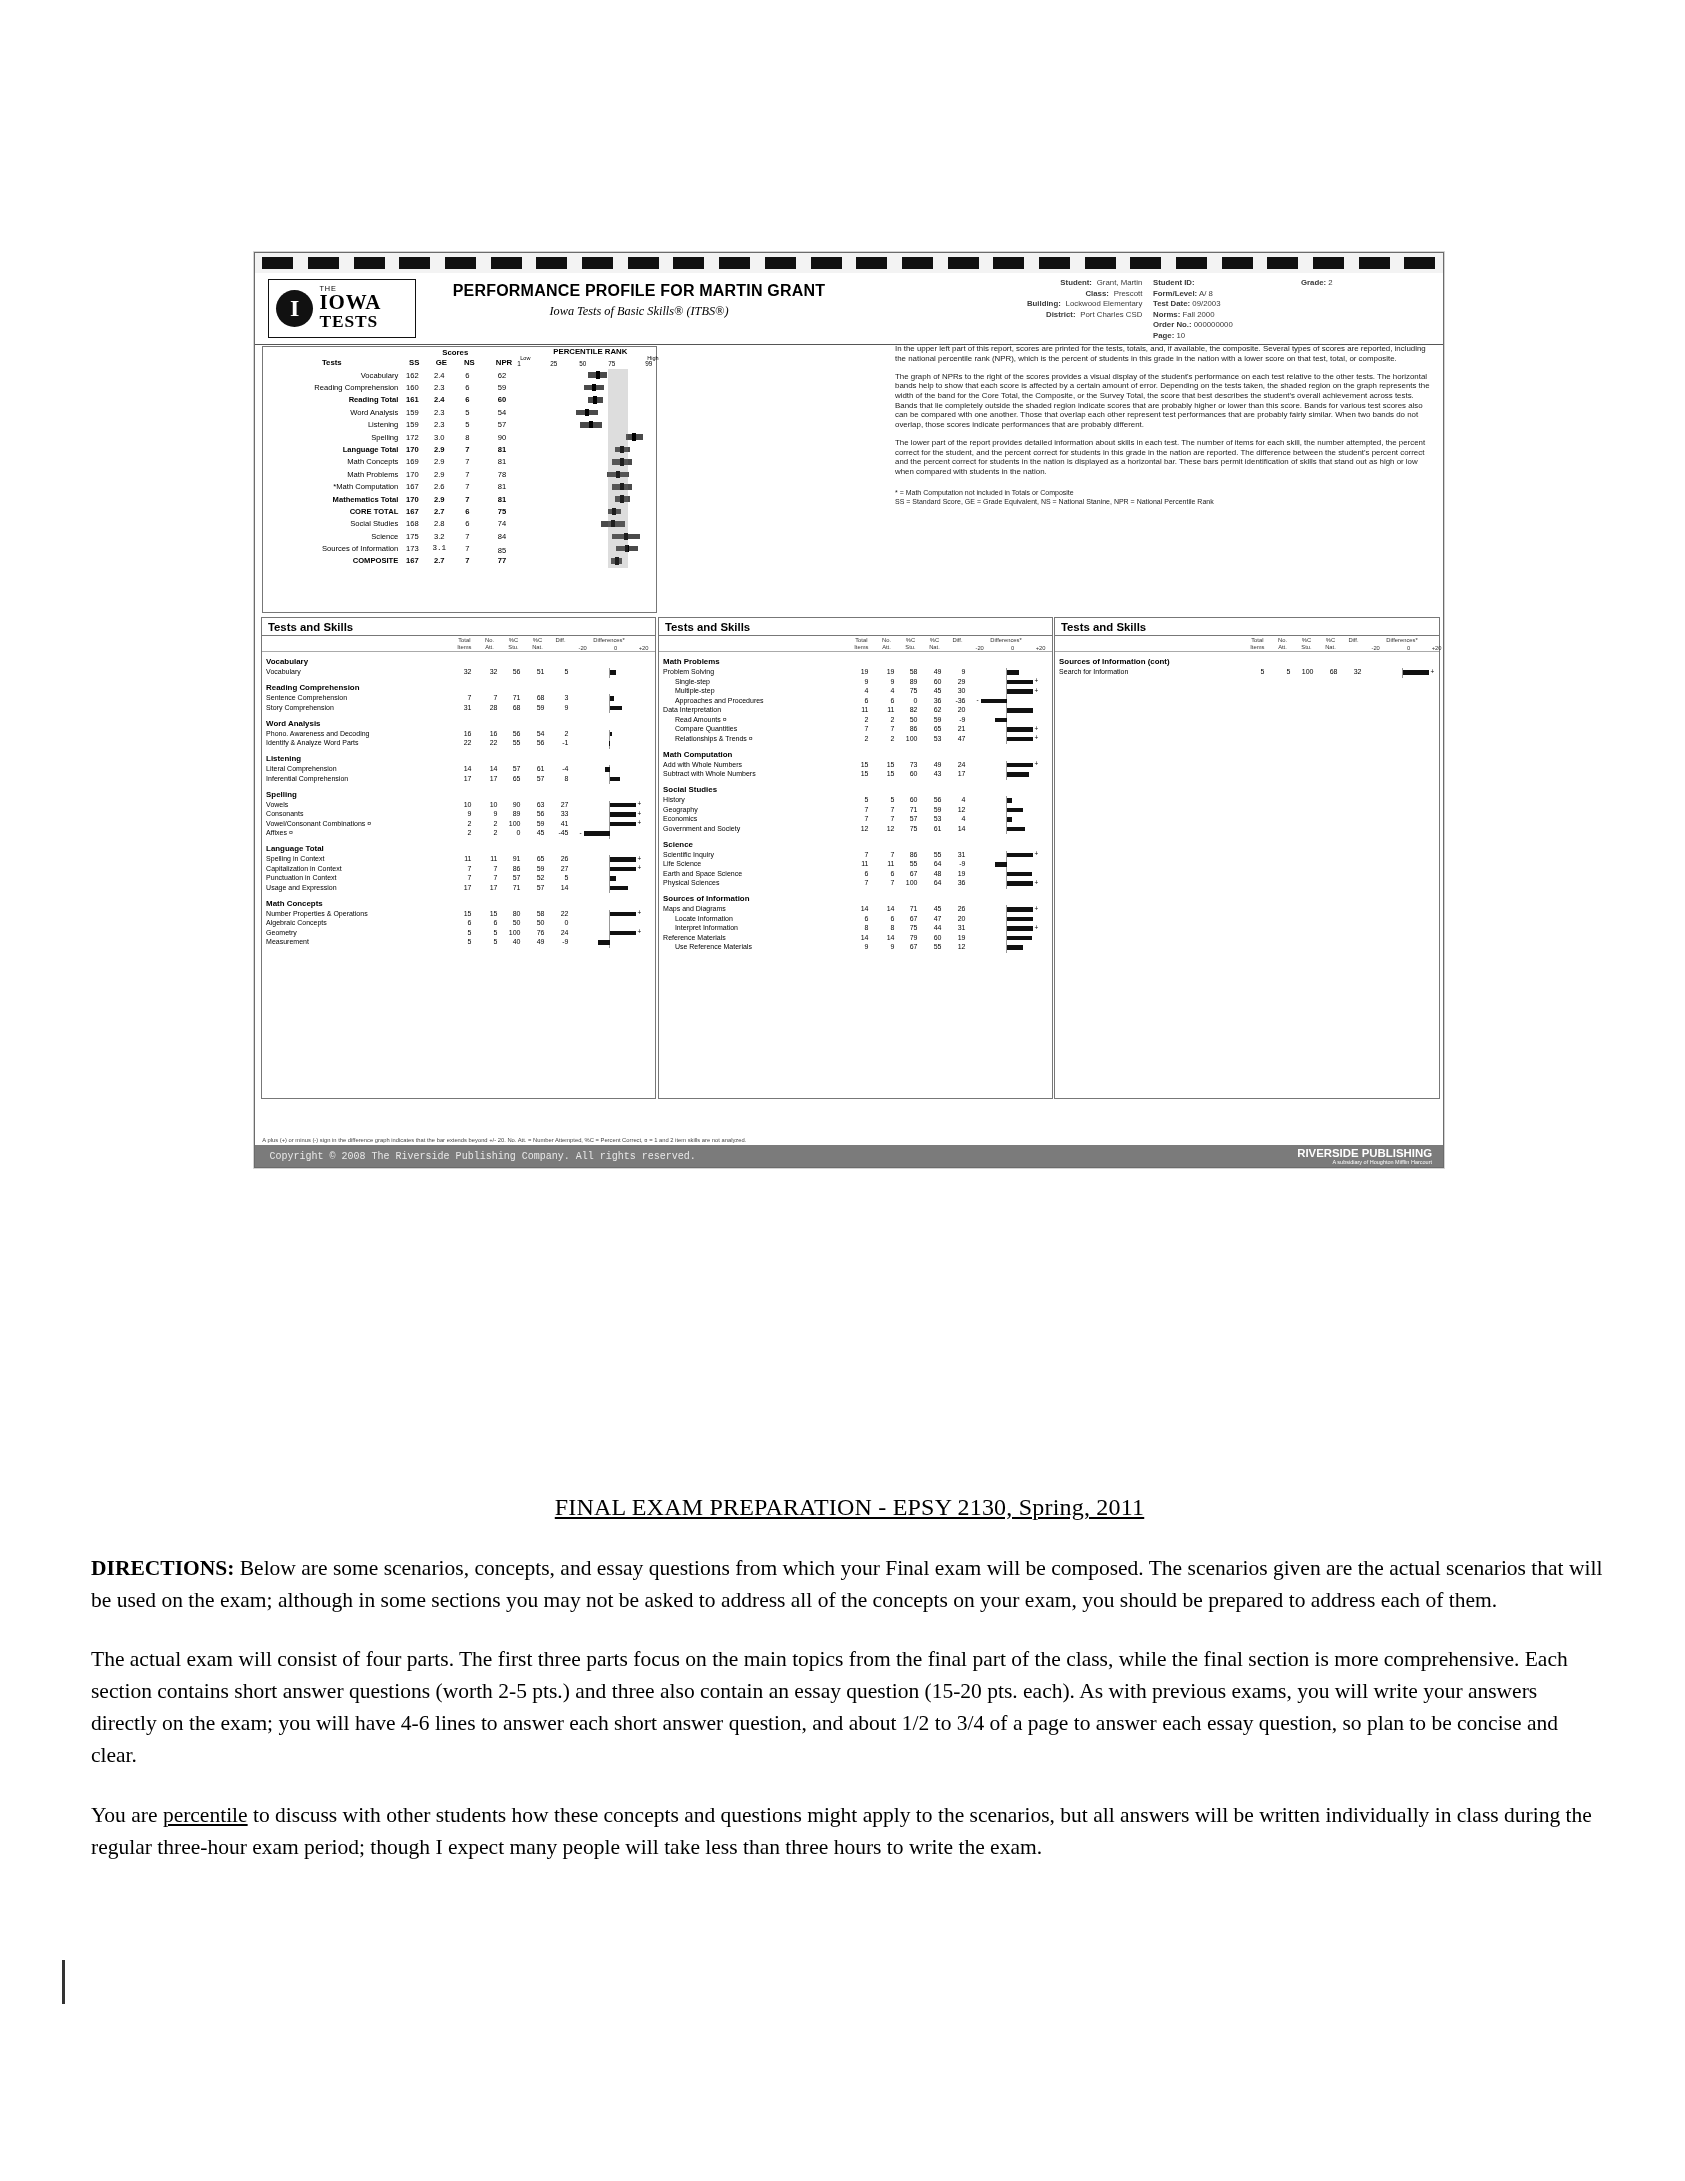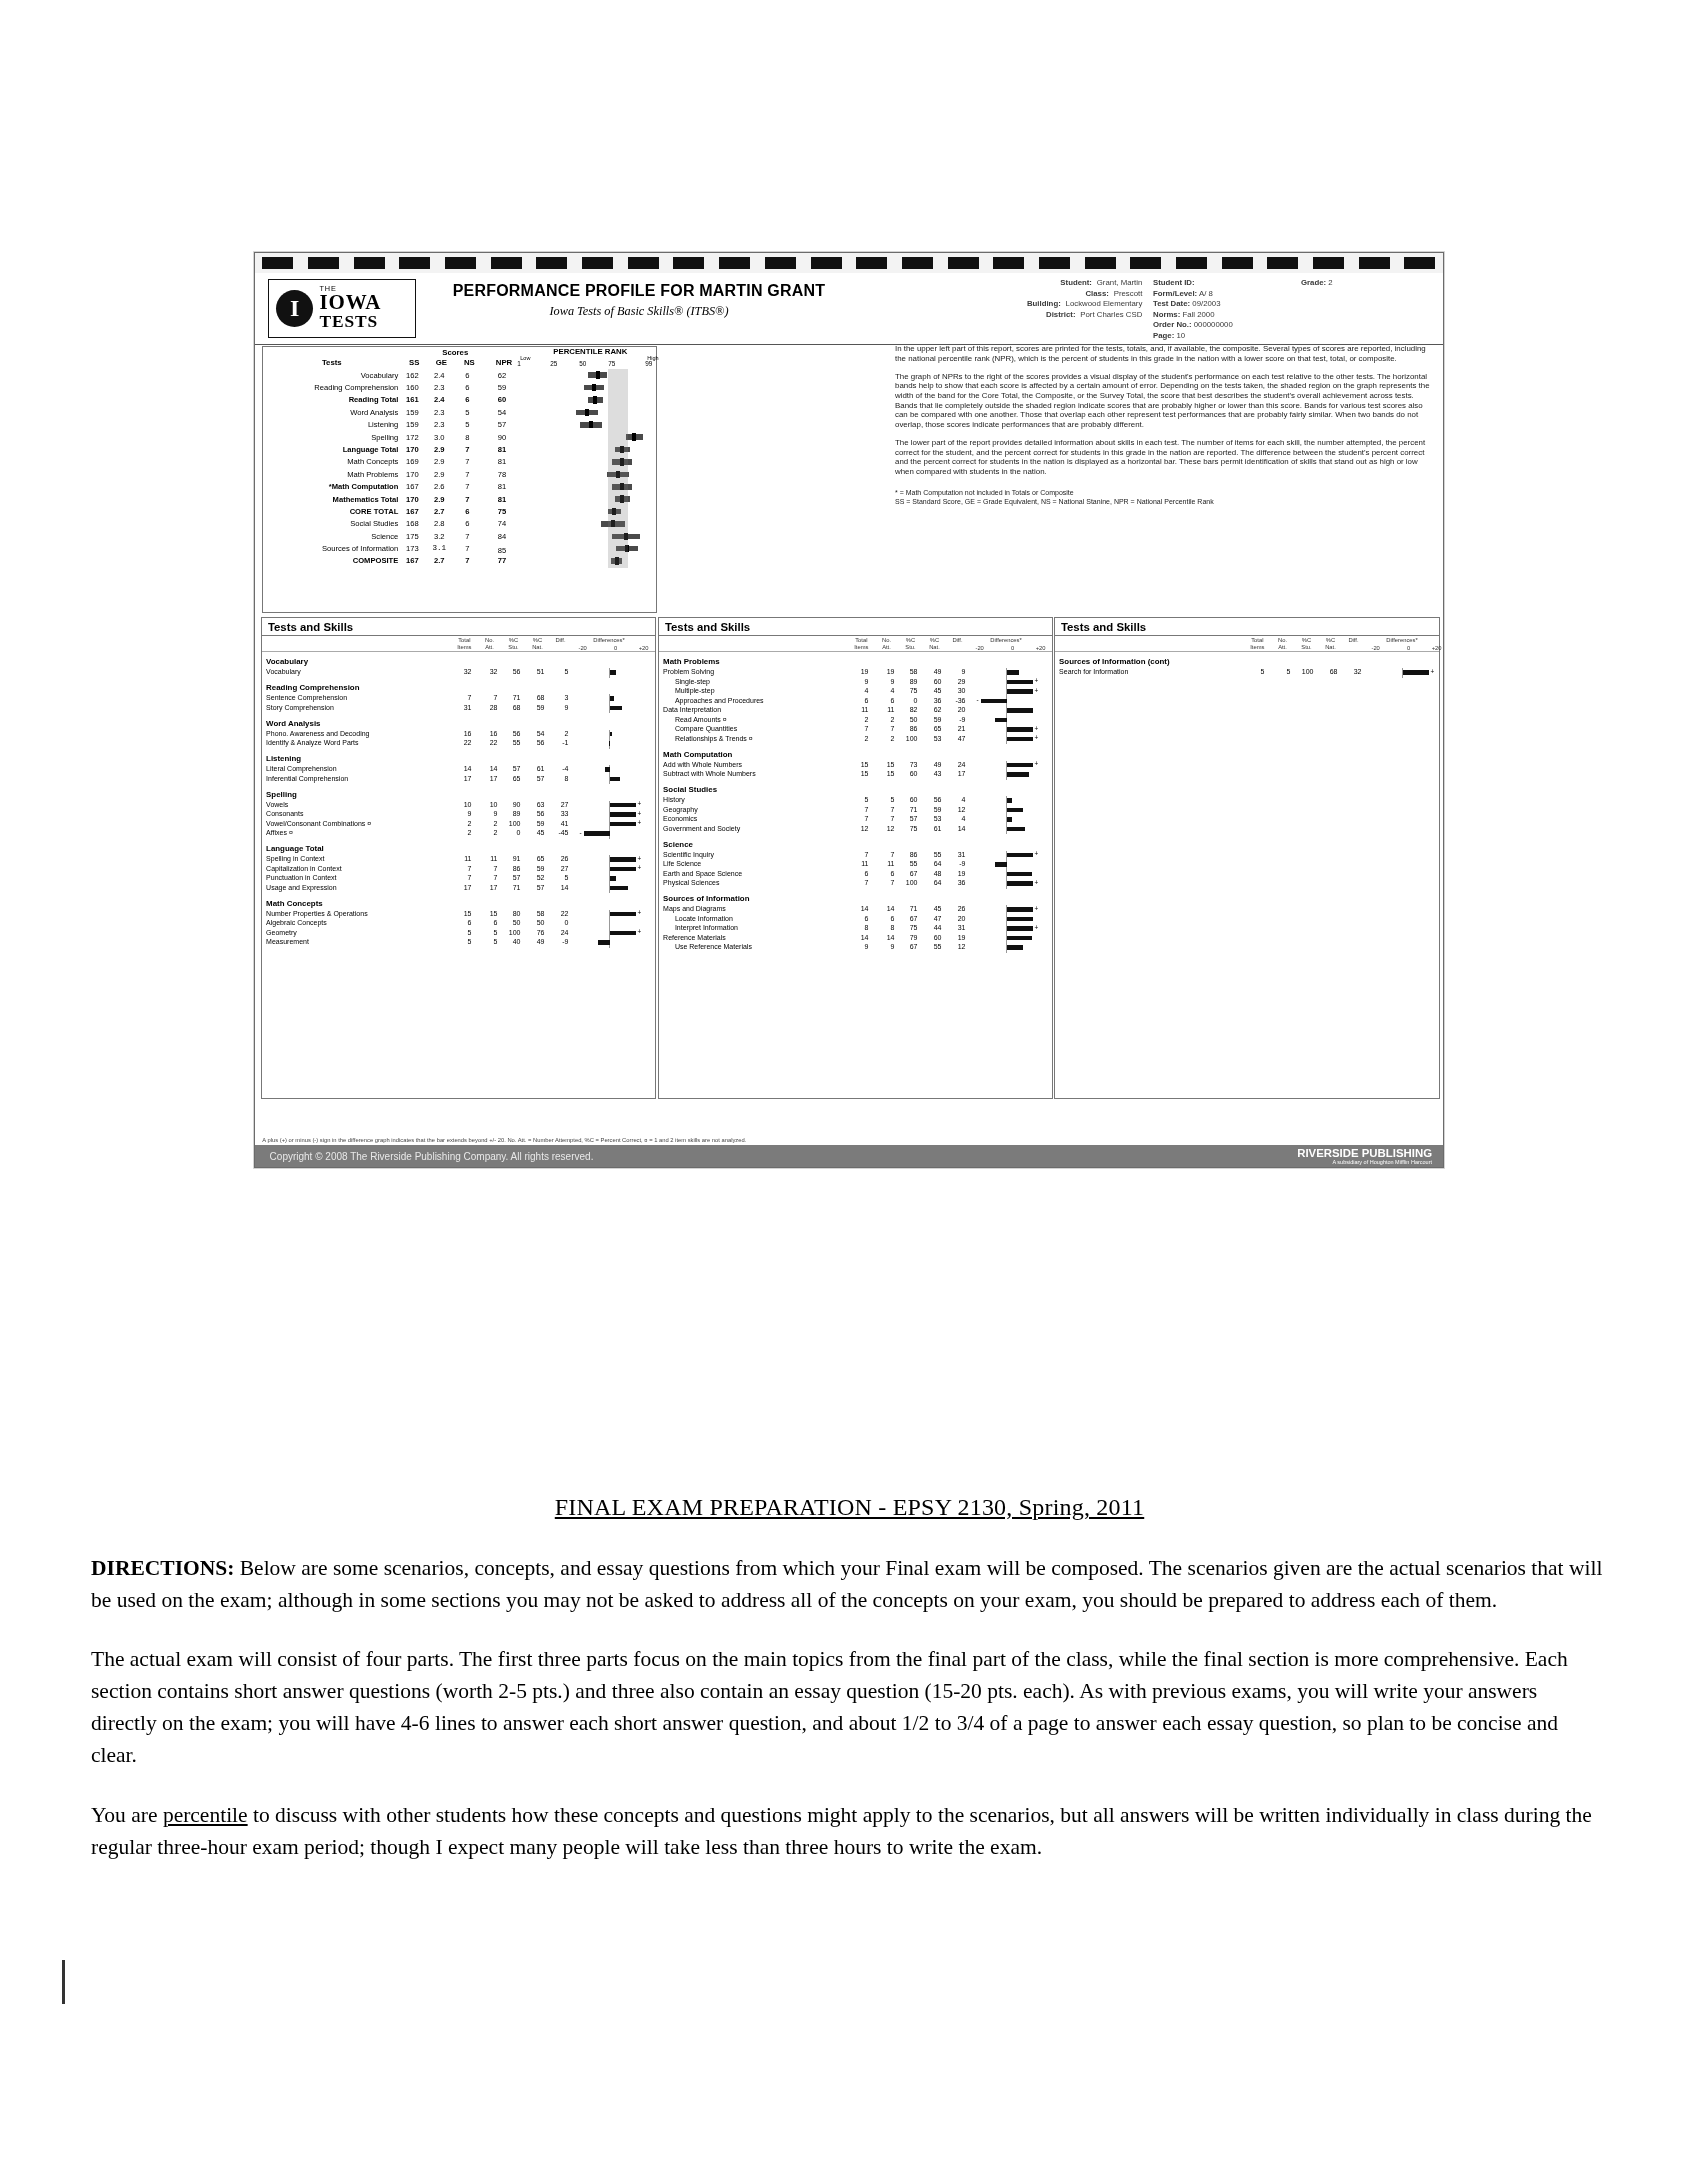--- a/index.html
+++ b/index.html
@@ -57,21 +57,21 @@
   .skrow .lbl{position:absolute;left:4.6px;top:0;}
   .skrow .ind1{left:12.8px;}
   .skrow .grp{font-weight:bold;font-size:7.9px;}
   .skrow .n{position:absolute;top:0;width:20px;text-align:right;}
   .skrow .bar{position:absolute;top:1.8px;height:4.6px;background:#111;}
   .skrow .axis{position:absolute;top:0;width:0.9px;height:9.1px;background:#999;}
   .grpgap{height:5.5px;}
 
   .footnote{position:absolute;left:7.3px;bottom:24px;width:895px;font-size:5.8px;color:#444;}
   .botbar{position:absolute;left:0;bottom:0;width:100%;height:22px;background:#7b7b7b;color:#e9e9e9;font-size:10px;display:flex;align-items:center;}
-  .botbar .cp{margin-left:14.6px;font-family:Liberation Sans, sans-serif;}
+  .botbar .cp{margin-left:14.6px;font-family:Liberation Mono, monospace;}
   .botbar .rp{position:absolute;right:11px;top:1.8px;font-weight:bold;font-size:11.4px;color:#fff;}
   .botbar .rp small{display:block;font-size:5.5px;font-weight:normal;text-align:right;}
 
   
   .doc{position:absolute;left:91px;top:1494px;width:1517px;font-family:"Liberation Serif",serif;}
   .doc h1{font-size:24px;font-weight:normal;text-align:center;text-decoration:underline;margin:0 0 31px 0;letter-spacing:0.2px;}
   .doc p{font-size:21.5px;line-height:32px;margin:0 0 27.4px 0;text-align:left;}
   .doc p b{font-weight:bold;}
   .doc u{text-decoration:underline;}
   .marginmark{position:absolute;left:62px;top:1960px;width:2.7px;height:44px;background:#333;}
@@ -242,21 +242,21 @@
             <div style="position: relative; height: 12.4px; font-size: 7.6px;">
               <div style="position: absolute; top: 1.8px; left: 0px; width: 135px; text-align: right; font-weight: normal; white-space: nowrap;">Math Problems</div>
               <div style="position: absolute; top: 1.8px; left: 137px; width: 24px; text-align: center; font-weight: normal; white-space: nowrap;">170</div>
               <div style="position: absolute; top: 1.8px; left: 164px; width: 24px; text-align: center; font-weight: normal; white-space: nowrap;">2.9</div>
               <div style="position: absolute; top: 1.8px; left: 192px; width: 24px; text-align: center; font-weight: normal; white-space: nowrap;">7</div>
               <div style="position: absolute; top: 1.8px; left: 225px; width: 27.4px; text-align: center; font-weight: normal; white-space: nowrap;">78</div>
               <div style="position: absolute; top: 3.7px; left: 344px; width: 22px; height: 5.5px; background: rgb(74, 74, 74);"></div>
               <div style="position: absolute; top: 2.7px; left: 353px; width: 3.7px; height: 7.3px; background: rgb(0, 0, 0);"></div>
             </div>
             <div style="position: relative; height: 12.4px; font-size: 7.6px;">
-              <div style="position: absolute; top: 1.8px; left: 0px; width: 135px; text-align: right; font-weight: bold; white-space: nowrap;">*Math Computation</div>
+              <div style="position: absolute; top: 1.8px; left: 0px; width: 135px; text-align: right; font-weight: normal; white-space: nowrap;">*Math Computation</div>
               <div style="position: absolute; top: 1.8px; left: 137px; width: 24px; text-align: center; font-weight: normal; white-space: nowrap;">167</div>
               <div style="position: absolute; top: 1.8px; left: 164px; width: 24px; text-align: center; font-weight: normal; white-space: nowrap;">2.6</div>
               <div style="position: absolute; top: 1.8px; left: 192px; width: 24px; text-align: center; font-weight: normal; white-space: nowrap;">7</div>
               <div style="position: absolute; top: 1.8px; left: 225px; width: 27.4px; text-align: center; font-weight: normal; white-space: nowrap;">81</div>
               <div style="position: absolute; top: 3.7px; left: 349px; width: 20px; height: 5.5px; background: rgb(74, 74, 74);"></div>
               <div style="position: absolute; top: 2.7px; left: 357px; width: 3.7px; height: 7.3px; background: rgb(0, 0, 0);"></div>
             </div>
             <div style="position: relative; height: 12.4px; font-size: 7.6px;">
               <div style="position: absolute; top: 1.8px; left: 0px; width: 135px; text-align: right; font-weight: bold; white-space: nowrap;">Mathematics Total</div>
               <div style="position: absolute; top: 1.8px; left: 137px; width: 24px; text-align: center; font-weight: bold; white-space: nowrap;">170</div>

